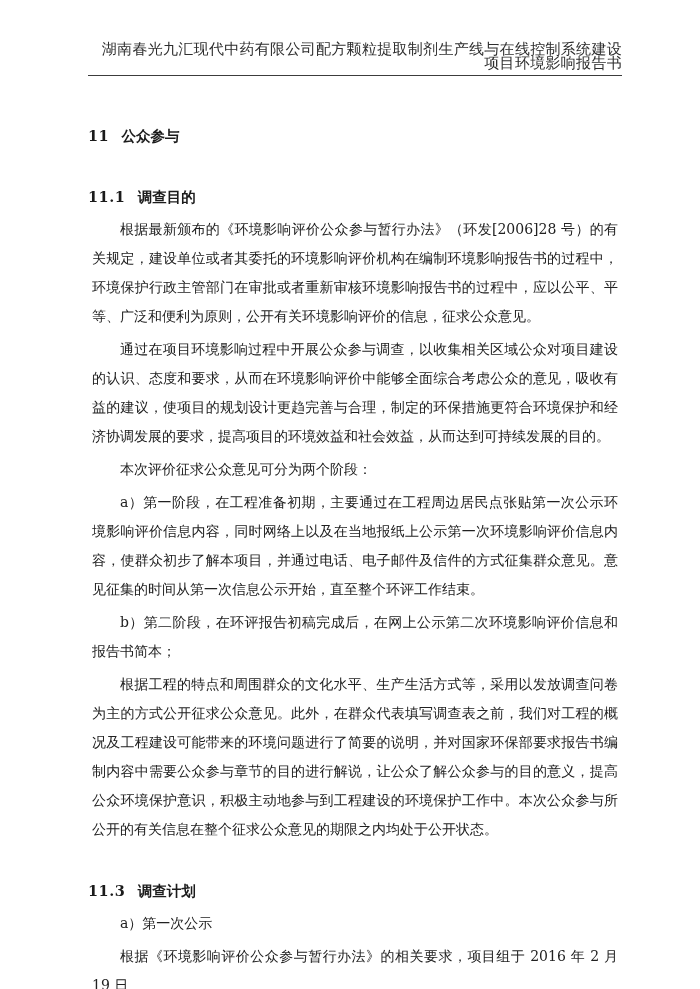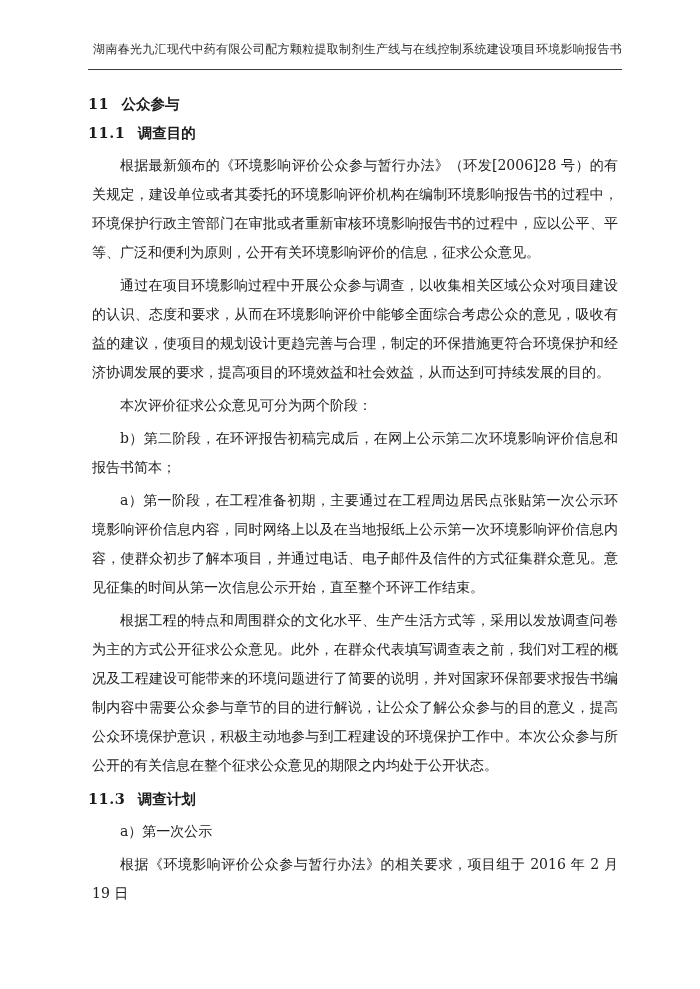--- a/index.html
+++ b/index.html
@@ -16,43 +16,44 @@
     font-family: "DejaVu Serif", "Liberation Serif", serif;
     color: #212121;
     overflow: hidden;
   }
   .header {
     position: absolute;
     top: 42px;
     left: 88px;
     width: 534px;
     text-align: right;
-    font-size: 12px;
+    font-size: 15px;
     line-height: 14px;
     letter-spacing: 0.3px;
     color: #2e2e2e;
-    padding-bottom: 13px;
+    padding-bottom: 5px;
     border-bottom: 1.6px solid #3c3c3c;
   }
   .content {
     position: absolute;
     top: 89px;
     left: 88px;
     width: 534px;
     font-size: 14px;
     line-height: 29px;
     text-align: justify;
     text-justify: inter-ideograph;
   }
   .heading {
     font-weight: bold;
     font-size: 14.5px;
     line-height: 29px;
     text-align: left;
     color: #1b1b1b;
+    margin-top: 32px;
   }
   .h-num {
     display: inline-block;
     margin-right: 0.85em;
     letter-spacing: 0.5px;
   }
   .content p {
     margin: 4px;
     text-indent: 2em;
   }
@@ -82,22 +83,22 @@
       <span class="h-num">11</span><span>公众参与</span>
     </div>
 
     <div class="heading">
       <span class="h-num">11.1</span><span>调查目的</span>
     </div>
     <p>根据最新颁布的《环境影响评价公众参与暂行办法》（环发[2006]28 号）的有关规定，建设单位或者其委托的环境影响评价机构在编制环境影响报告书的过程中，环境保护行政主管部门在审批或者重新审核环境影响报告书的过程中，应以公平、平等、广泛和便利为原则，公开有关环境影响评价的信息，征求公众意见。</p>
     <p>通过在项目环境影响过程中开展公众参与调查，以收集相关区域公众对项目建设的认识、态度和要求，从而在环境影响评价中能够全面综合考虑公众的意见，吸收有益的建议，使项目的规划设计更趋完善与合理，制定的环保措施更符合环境保护和经济协调发展的要求，提高项目的环境效益和社会效益，从而达到可持续发展的目的。</p>
 
     <p>本次评价征求公众意见可分为两个阶段：</p>
+    <p>a）第一阶段，在工程准备初期，主要通过在工程周边居民点张贴第一次公示环境影响评价信息内容，同时网络上以及在当地报纸上公示第一次环境影响评价信息内容，使群众初步了解本项目，并通过电话、电子邮件及信件的方式征集群众意见。意见征集的时间从第一次信息公示开始，直至整个环评工作结束。</p>
     <p>b）第二阶段，在环评报告初稿完成后，在网上公示第二次环境影响评价信息和报告书简本；</p>
-    <p>a）第一阶段，在工程准备初期，主要通过在工程周边居民点张贴第一次公示环境影响评价信息内容，同时网络上以及在当地报纸上公示第一次环境影响评价信息内容，使群众初步了解本项目，并通过电话、电子邮件及信件的方式征集群众意见。意见征集的时间从第一次信息公示开始，直至整个环评工作结束。</p>
     <p>根据工程的特点和周围群众的文化水平、生产生活方式等，采用以发放调查问卷为主的方式公开征求公众意见。此外，在群众代表填写调查表之前，我们对工程的概况及工程建设可能带来的环境问题进行了简要的说明，并对国家环保部要求报告书编制内容中需要公众参与章节的目的进行解说，让公众了解公众参与的目的意义，提高公众环境保护意识，积极主动地参与到工程建设的环境保护工作中。本次公众参与所公开的有关信息在整个征求公众意见的期限之内均处于公开状态。</p>
 
     <div class="heading">
       <span class="h-num">11.3</span><span>调查计划</span>
     </div>
     <p>a）第一次公示</p>
     <p>根据《环境影响评价公众参与暂行办法》的相关要求，项目组于 2016 年 2 月 19 日</p>
 
   </div>
 

